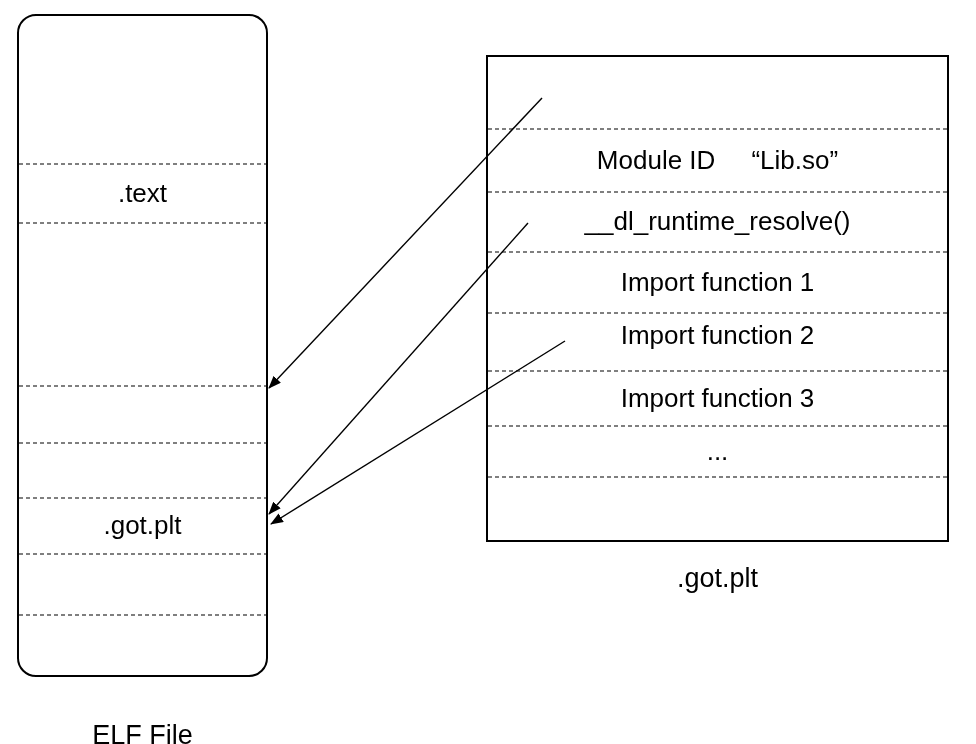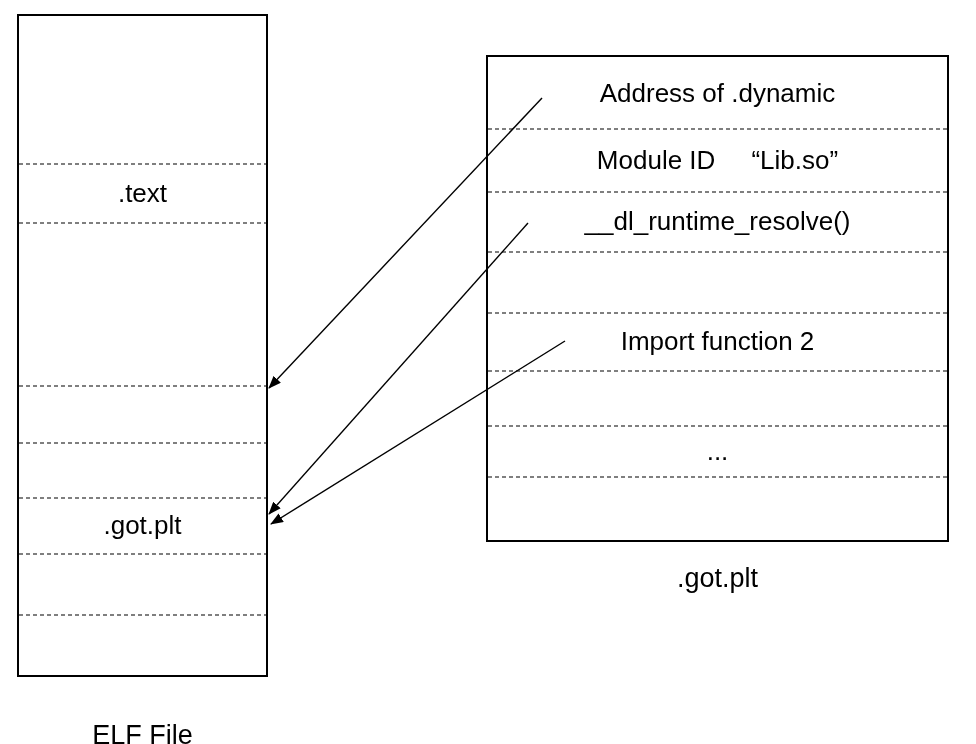--- a/index.html
+++ b/index.html
@@ -19,20 +19,21 @@
     position: absolute;
     border: 2px solid #000000;
     background: #ffffff;
     box-sizing: border-box;
   }
   .elf-box {
     left: 17px;
     top: 14px;
     width: 251px;
     height: 663px;
+    border-radius: 19px;
   }
   .got-box {
     left: 486px;
     top: 55px;
     width: 463px;
     height: 487px;
   }
   .dash {
     position: absolute;
     left: 0;
@@ -101,24 +102,25 @@
 
   <div class="box got-box">
     <div class="dash" style="top:71px"></div>
     <div class="dash" style="top:134px"></div>
     <div class="dash" style="top:194px"></div>
     <div class="dash" style="top:255px"></div>
     <div class="dash" style="top:313px"></div>
     <div class="dash" style="top:368px"></div>
     <div class="dash" style="top:419px"></div>
 
-    <div class="cell" style="top:0;height:71px">Address of .dynamic</div>
     <div class="cell" style="top:134px;height:60px">__dl_runtime_resolve()</div>
     <div class="cell" style="top:71px;height:63px">Module ID     “Lib.so”</div>
-    <div class="cell" style="top:255px;height:58px">Import function 2</div>
+    <div class="cell" style="top:194px;height:61px">Import function 1</div>
+    <div class="cell" style="top:249px;height:58px">Import function 2</div>
+    <div class="cell" style="top:313px;height:55px">Import function 3</div>
     <div class="cell" style="top:368px;height:51px">...</div>
   </div>
   <div class="caption got-caption">.got.plt</div>
 
   <svg class="arrows-overlay" viewBox="0 0 976 744" xmlns="http://www.w3.org/2000/svg">
     <defs>
       <marker id="arrowhead" markerUnits="userSpaceOnUse" markerWidth="14" markerHeight="10" refX="12" refY="5" orient="auto">
         <path d="M0,0 L13,5 L0,10 Z" fill="#000000"></path>
       </marker>
     </defs>

